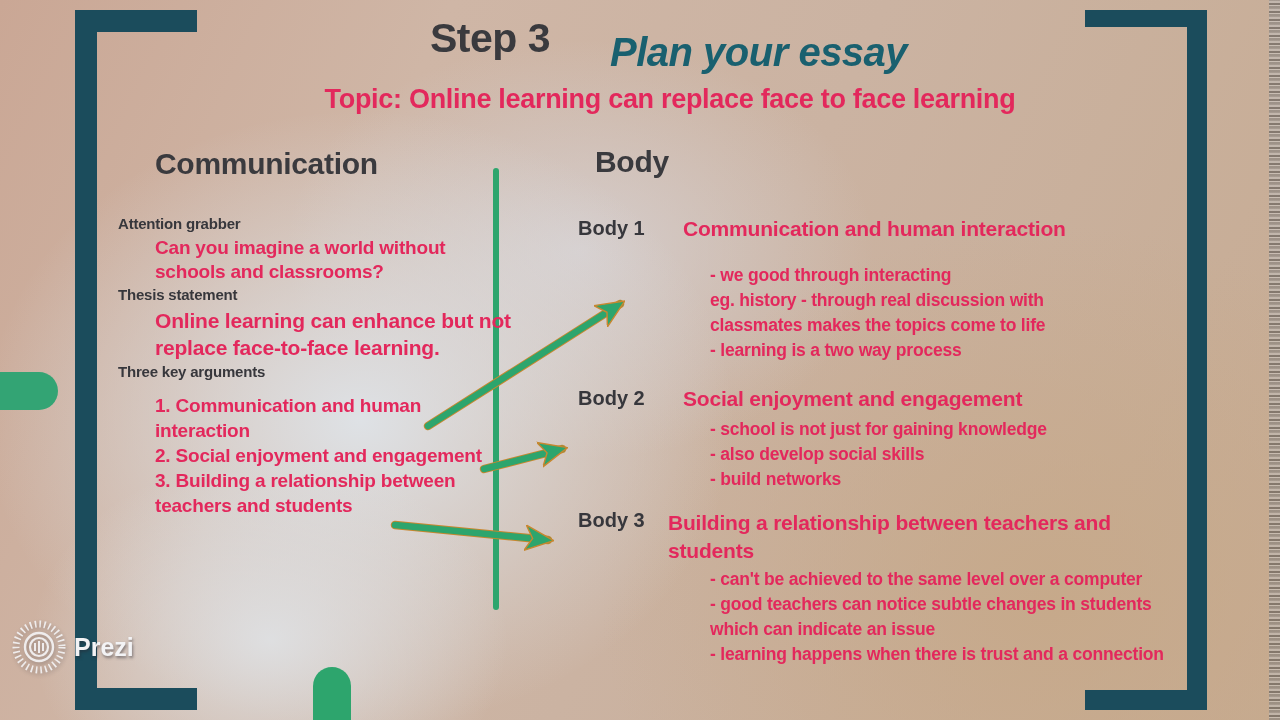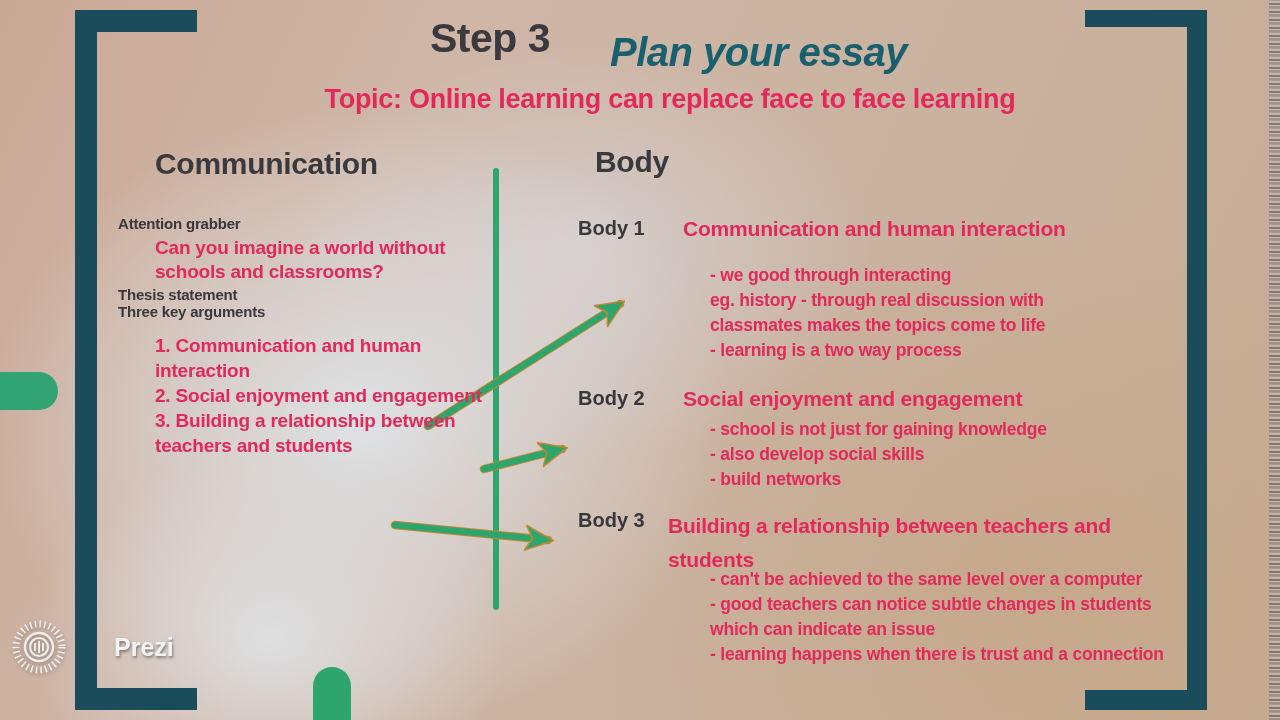--- a/index.html
+++ b/index.html
@@ -31,21 +31,21 @@
   .thesis{font-size:21px;line-height:27px;width:368px;}
   .grabber{width:335px;}
   .args{margin-top:13px;margin-left:37px;font-size:19px;line-height:25px;}
   .arg1{width:300px;}
   .arg2{width:372px;white-space:nowrap;}
   .arg3{width:352px;}
   .body-label{position:absolute;font-size:20px;font-weight:bold;color:#37373c;}
   .body-title{position:absolute;font-size:21px;}
   .points{position:absolute;font-size:17.5px;line-height:25px;}
   .prezi{position:absolute;left:12px;top:620px;display:flex;align-items:center;gap:8px;}
-  .prezi-text{font-size:25px;font-weight:bold;color:#f3f3f5;text-shadow:1px 2px 3px rgba(40,40,50,.5);margin-left:40px;}
+  .prezi-text{font-size:25px;font-weight:bold;color:#f3f3f5;text-shadow:1px 2px 3px rgba(40,40,50,.5);}
   .noise{position:absolute;right:0;top:0;width:11px;height:720px;opacity:.55;
     background:repeating-linear-gradient(0deg,#7b7b7b 0 2px,#c9c9c9 2px 3px,#4e4e4e 3px 5px,#bdbdbd 5px 7px,#8a8a8a 7px 8px);}
   svg.overlay{position:absolute;left:0;top:0;pointer-events:none;}
 </style>
 </head>
 <body>
 
 <div class="bracket" style="left:75px;top:10px;width:22px;height:700px;"></div>
 <div class="bracket" style="left:75px;top:10px;width:122px;height:22px;"></div>
 <div class="bracket" style="left:75px;top:688px;width:122px;height:22px;"></div>
@@ -77,20 +77,21 @@
 <div class="plan">Plan your essay</div>
 <div class="topic">Topic: Online learning can replace face to face learning</div>
 
 <div class="col-head" style="left:155px;top:147px;">Communication</div>
 <div class="col-head" style="left:595px;top:145px;">Body</div>
 
 <div class="intro-col">
   <div class="dark-label">Attention grabber</div>
   <div class="pink intro-content grabber">Can you imagine a world without schools and classrooms?</div>
   <div class="dark-label">Thesis statement</div>
+  <div class="pink intro-content thesis">Online learning can enhance but not replace face-to-face learning.</div>
   <div class="dark-label">Three key arguments</div>
   <div class="args">
     <div class="pink arg1">1. Communication and human interaction</div>
     <div class="pink arg2">2.  Social enjoyment and engagement</div>
     <div class="pink arg3">3. Building a relationship between teachers and students</div>
   </div>
 </div>
 
 <div class="body-label" style="left:578px;top:217px;">Body 1</div>
 <div class="body-title pink" style="left:683px;top:217px;width:420px;">Communication and human interaction</div>
@@ -102,21 +103,21 @@
 
 <div class="body-label" style="left:578px;top:387px;">Body 2</div>
 <div class="body-title pink" style="left:683px;top:387px;width:420px;">Social enjoyment and engagement</div>
 <div class="points" style="left:710px;top:417px;width:420px;">
   <div class="pink">- school is not just for gaining knowledge</div>
   <div class="pink">- also develop social skills</div>
   <div class="pink">- build networks</div>
 </div>
 
 <div class="body-label" style="left:578px;top:509px;">Body 3</div>
-<div class="body-title pink" style="left:668px;top:509px;width:458px;line-height:34px;">Building a relationship between teachers and students</div>
+<div class="body-title pink" style="left:668px;top:509px;width:458px;line-height:28px;">Building a relationship between teachers and students</div>
 <div class="points" style="left:710px;top:567px;width:472px;">
   <div class="pink">- can't be achieved to the same level over a computer</div>
   <div class="pink">- good teachers can notice subtle changes in students which can indicate an issue</div>
   <div class="pink">- learning happens when there is trust and a connection</div>
 </div>
 
 <div class="prezi">
   <svg width="54" height="54" viewBox="0 0 54 54" style="opacity:.9;filter:drop-shadow(1px 2px 2px rgba(40,40,50,.4));">
     <circle cx="27" cy="27" r="23" fill="none" stroke="#f3f3f5" stroke-width="7" stroke-dasharray="1.6 3.1"></circle>
     <circle cx="27" cy="27" r="14" fill="none" stroke="#f3f3f5" stroke-width="2.4"></circle>

